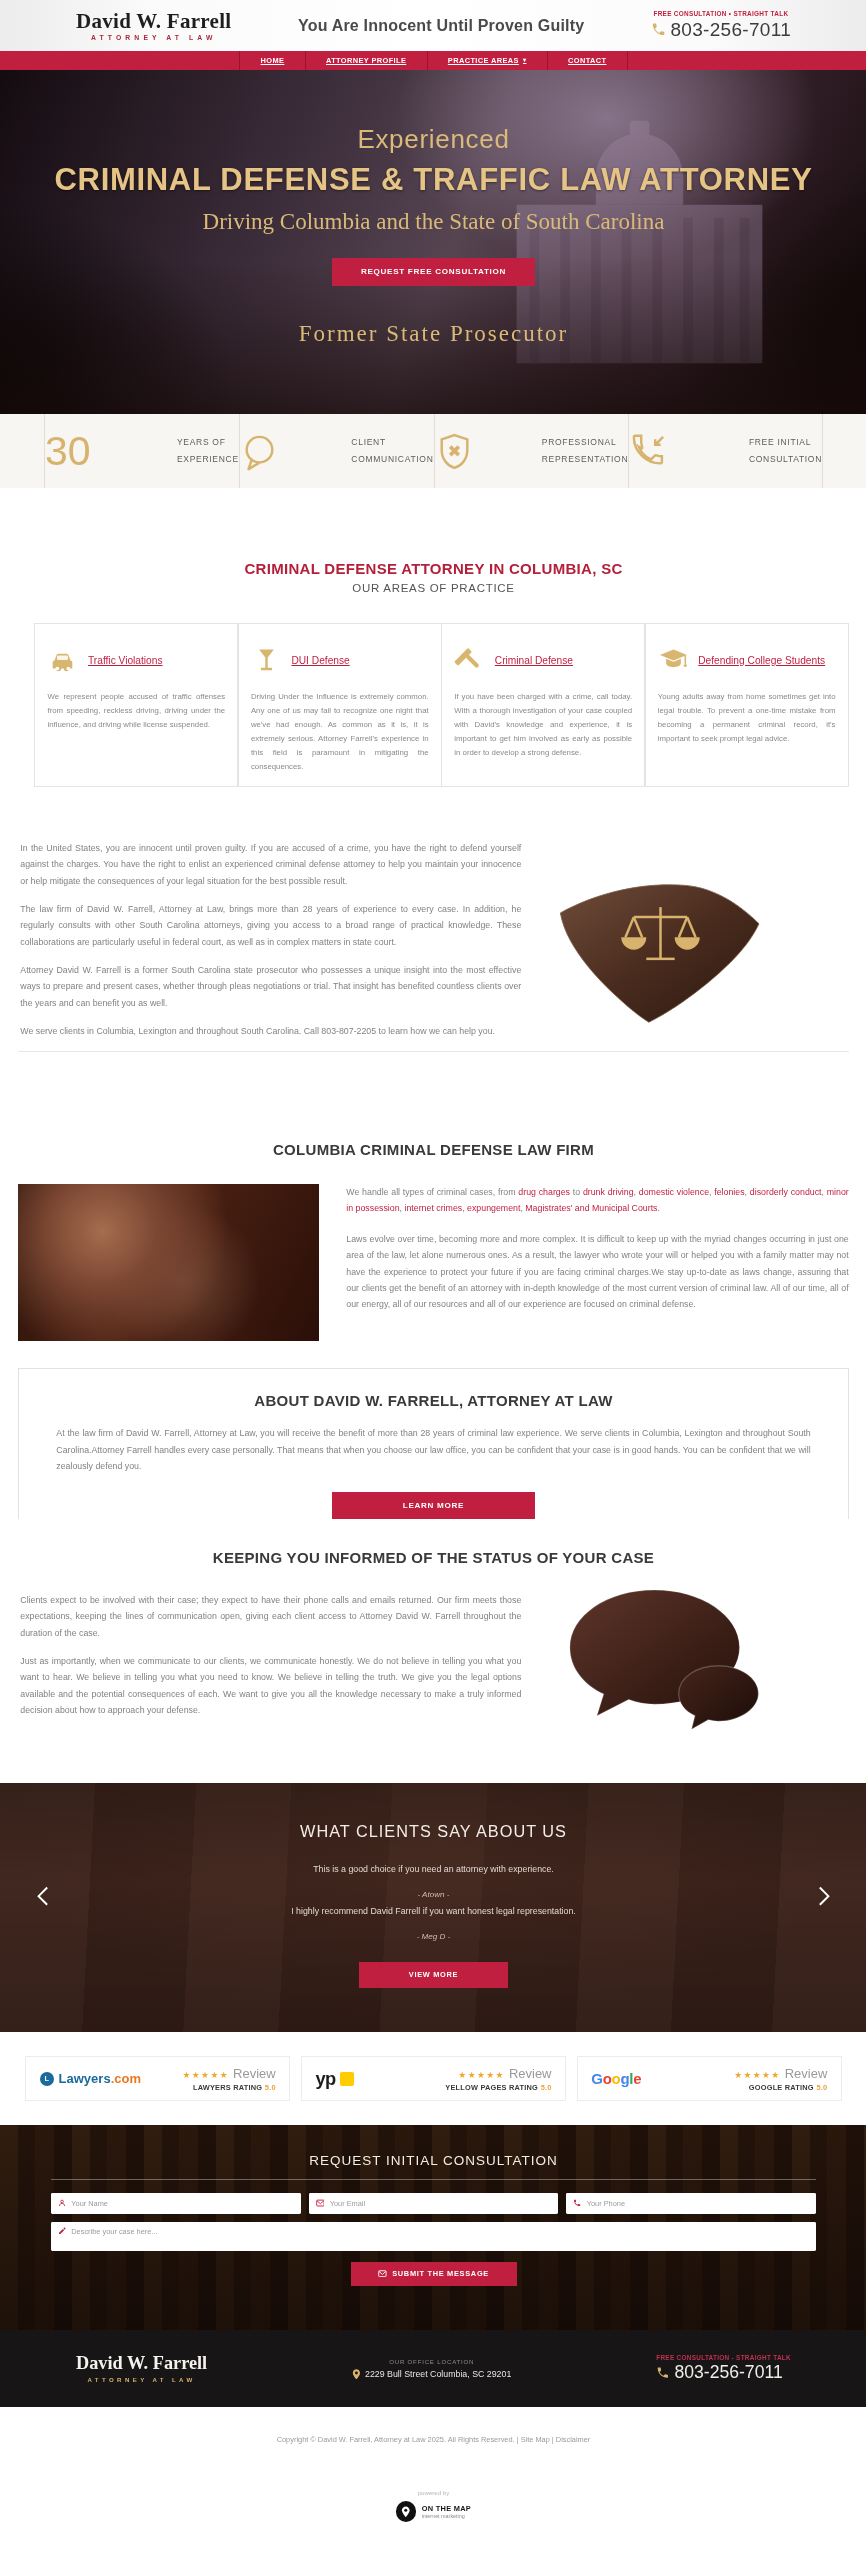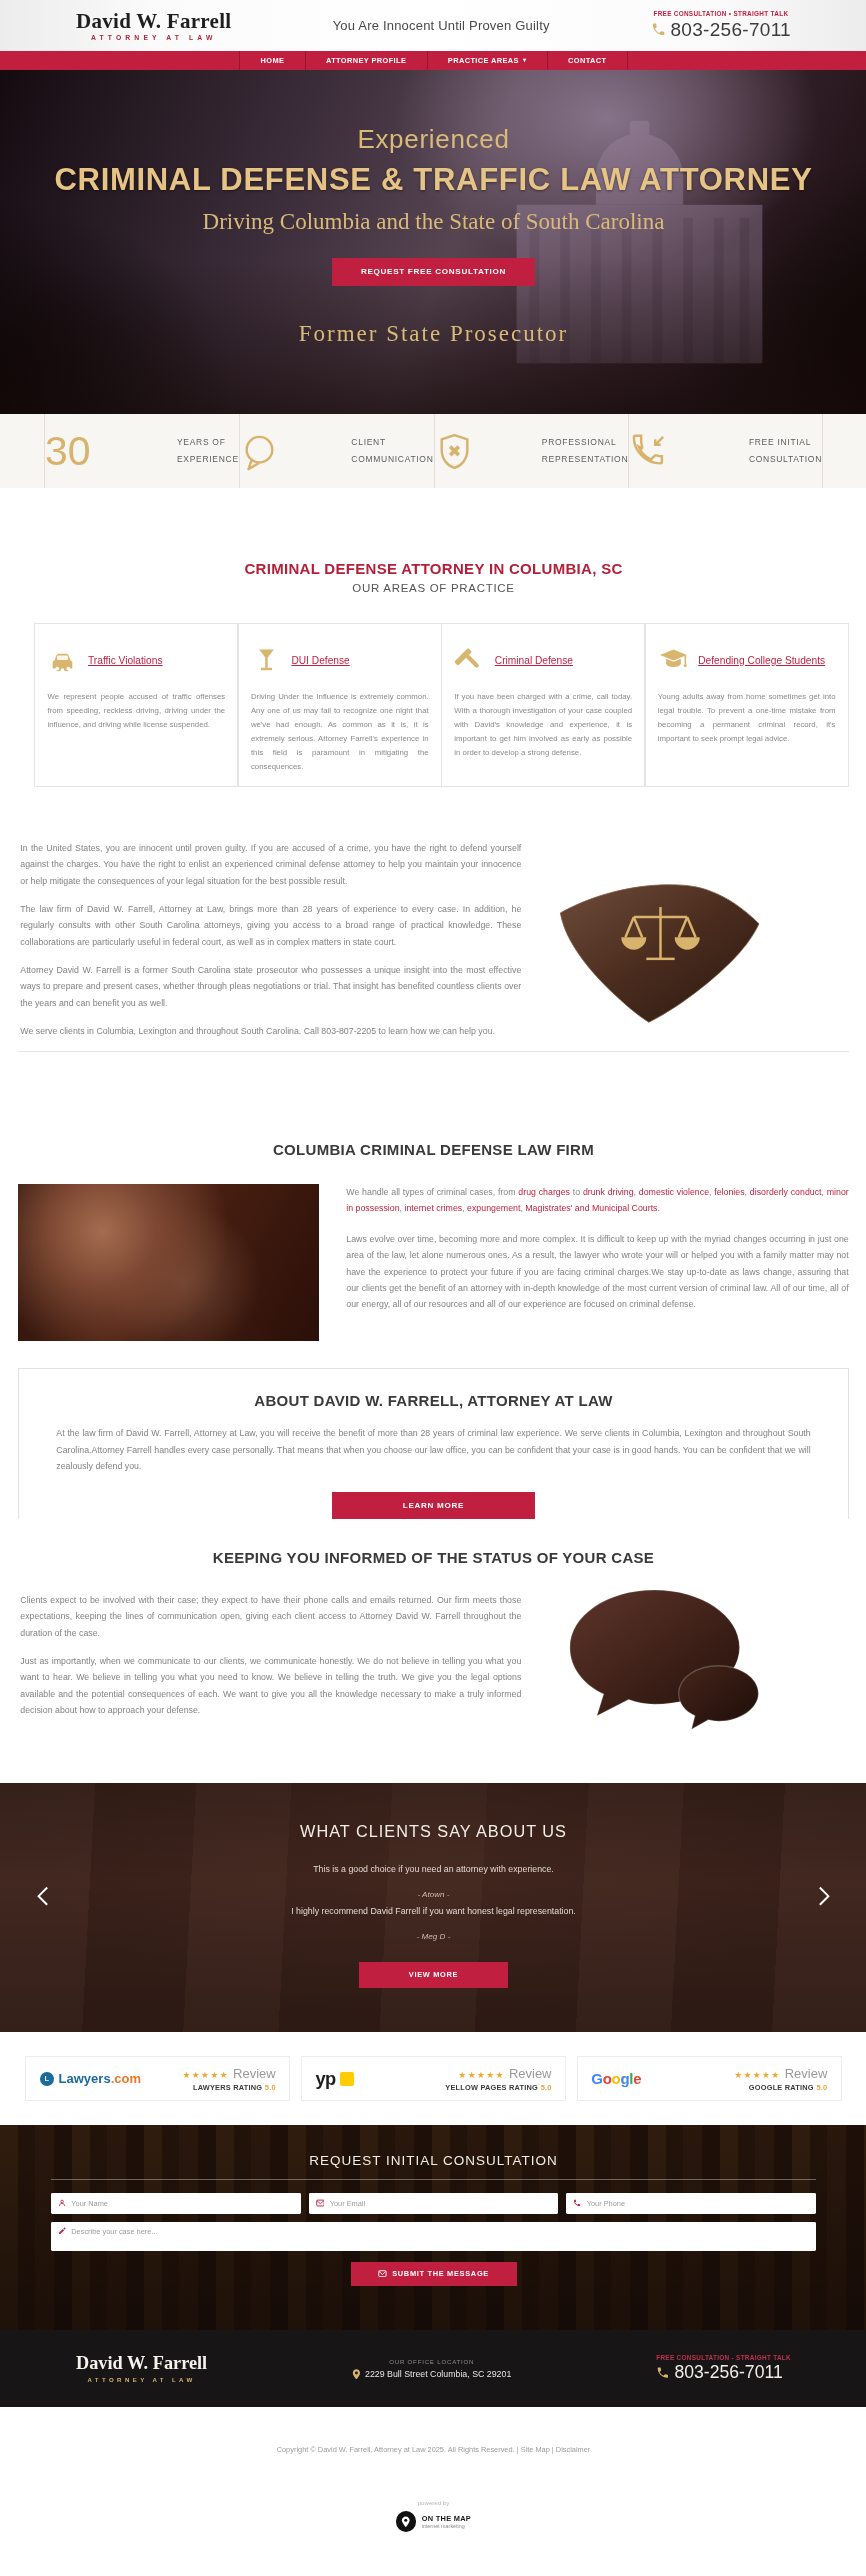--- a/index.html
+++ b/index.html
@@ -7,31 +7,31 @@
   body { height:2576px; overflow:hidden; }
   a { text-decoration:none; cursor:pointer; }
   section, header, nav, footer { overflow:hidden; }
 
   
   .top-header { height:51px; background:linear-gradient(90deg,#ececec 0%,#fbfbfb 18%,#ffffff 50%,#fbfbfb 82%,#ececec 100%);
     display:flex; align-items:center; justify-content:space-between; padding:0 76px; }
   .logo-block { text-align:center; }
   .logo-title { font-family:"Liberation Serif", serif; font-size:21px; font-weight:700; color:#1f1f1f; letter-spacing:0.3px; line-height:1.05; }
   .logo-sub { font-size:6.8px; font-weight:700; color:#a7293c; letter-spacing:4.1px; margin-top:2px; }
-  .tagline { font-size:13px; font-weight:400; color:#4a4a4a; letter-spacing:0.2px; }
+  .tagline { font-size:16px; font-weight:700; color:#4a4a4a; letter-spacing:0.2px; }
   .phone-block { text-align:left; }
   .consult-label { font-size:6.4px; font-weight:700; color:#c01f3f; letter-spacing:0.3px; text-align:center; }
   .phone-row { display:flex; align-items:center; gap:4.7px; margin-top:1.4px; }
   .phone-number { font-size:19px; color:#3c3c3c; letter-spacing:0.3px; }
 
   
   .main-nav { height:19px; background:#c01f3f; display:flex; justify-content:center; }
   .nav-inner { display:flex; height:100%; }
   .nav-item { color:#fff; font-size:7.4px; font-weight:700; letter-spacing:0.4px; line-height:19px; padding:0 20.3px;
-    border-left:0.7px solid rgba(120,10,30,.55); display:flex; align-items:center; gap:4.1px; }
+    border-left:0.7px solid rgba(120,10,30,.55); display:flex; align-items:center; gap:4.1px;text-decoration:underline; }
   .nav-item:last-child { border-right:0.7px solid rgba(120,10,30,.55); }
   .caret { font-size:6.1px; line-height:1; }
 
   
   .hero { position:relative; height:344px; text-align:center;
     background:
       radial-gradient(ellipse 312px 217px at 70% 14%, rgba(146,126,150,.85), rgba(146,126,150,0) 68%),
       radial-gradient(ellipse 352px 291px at 102% 78%, rgba(16,7,5,.95), rgba(16,7,5,0) 62%),
       radial-gradient(ellipse 420px 312px at -2% 92%, rgba(8,3,3,.97), rgba(8,3,3,0) 60%),
       linear-gradient(112deg,#140b10 0%,#3b2c39 32%,#564451 52%,#39242e 74%,#150b0d 100%); }
@@ -158,21 +158,21 @@
   .f-logo-title { font-family:"Liberation Serif", serif; font-size:18.3px; font-weight:700; color:#f5f2ee; line-height:1.05; }
   .f-logo-sub { font-size:6.1px; font-weight:700; color:#d7b36d; letter-spacing:3.4px; margin-top:2px; text-align:center; }
   .f-center { text-align:center; }
   .f-office-label { font-size:6.1px; color:#8d8d8d; letter-spacing:0.8px; }
   .f-address-row { display:flex; align-items:center; gap:4.1px; margin-top:4.1px; }
   .f-address { font-size:8.8px; color:#e9e6e2; }
   .f-right .consult-label { color:#c0314f; }
   .f-phone { font-size:17.6px; color:#f0ede9; font-weight:300; }
 
   
-  .bottom-bar { height:168px; background:#fff; text-align:center; padding-top:38px; }
+  .bottom-bar { height:168px; background:#fff; text-align:center; padding-top:28px; }
   .copyright { font-size:7.4px; color:#9a9a9a; }
   .powered { margin-top:45px; font-size:6.1px; color:#b5b5b5; }
   .otm-row { margin-top:5.4px; display:flex; align-items:center; justify-content:center; gap:5.4px; }
   .otm-circle { width:20.3px; height:20.3px; border-radius:50%; background:#111; display:flex; align-items:center; justify-content:center; }
   .otm-text { text-align:left; }
   .otm-line1 { font-size:7.4px; font-weight:700; color:#161616; letter-spacing:0.3px; }
   .otm-line2 { font-size:5.4px; color:#8c8c8c; }
 </style>
 </head>
 <body>

